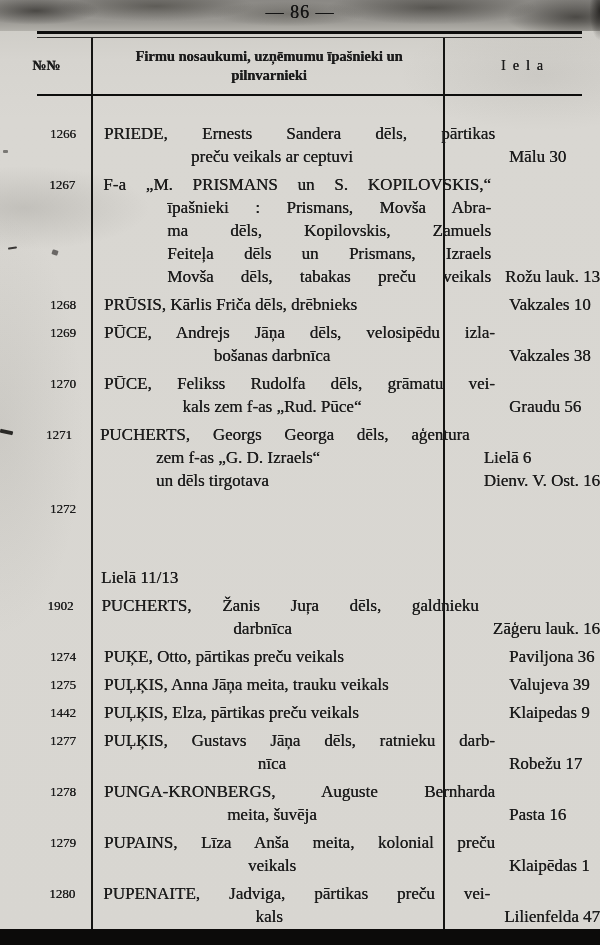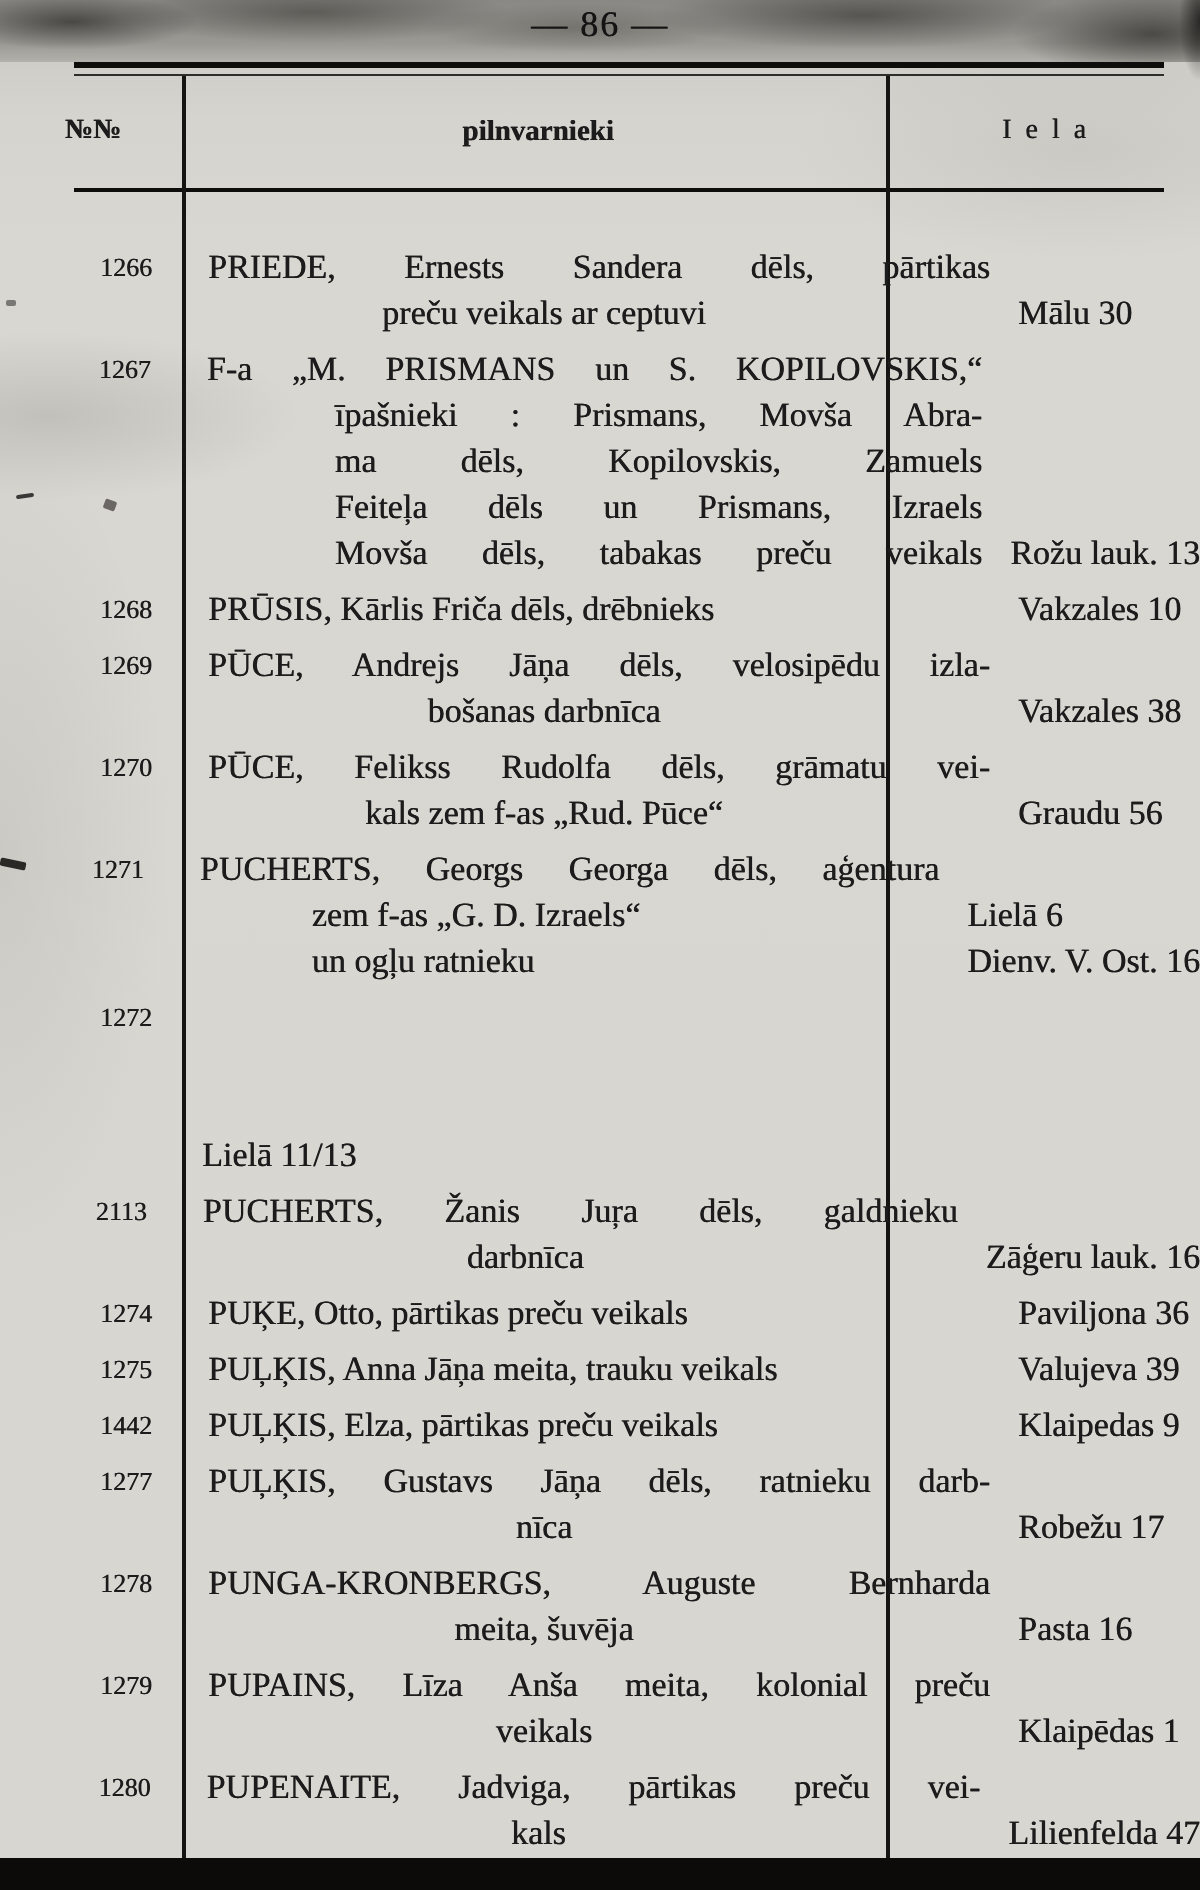--- a/index.html
+++ b/index.html
@@ -88,20 +88,21 @@
 <div class="bottom-bar"></div>
 <div class="edge-smudge-r"></div>
 <div class="margin-mark mk1"></div>
 <div class="margin-mark mk2"></div>
 <div class="margin-mark mk3"></div>
 <div class="margin-mark mk4"></div>
 
 <div class="thead">
   <div class="th-no ink">№№</div>
   <div class="th-firms ink">
+    <div>Firmu nosaukumi, uzņēmumu īpašnieki un</div>
     <div>pilnvarnieki</div>
   </div>
   <div class="th-street ink">Iela</div>
 </div>
 
 <div class="tbody">
     <div class="row">
       <div class="col-no ink">1266</div>
       <div class="col-name">
         <div class="ln ink j">PRIEDE, Ernests Sandera dēls, pārtikas</div>
@@ -158,39 +159,39 @@
       <div class="col-street">
         <div class="sln ink">&nbsp;</div>
         <div class="sln ink">Graudu 56</div>
       </div>
     </div>
     <div class="row">
       <div class="col-no ink">1271</div>
       <div class="col-name">
         <div class="ln ink j">PUCHERTS, Georgs Georga dēls, aģentura</div>
         <div class="ln ink il">zem f-as „G. D. Izraels“</div>
-        <div class="ln ink il">un ogļu ratnieku</div>
+        <div class="ln ink il">un dēls tirgotava</div>
       </div>
       <div class="col-street">
         <div class="sln ink">&nbsp;</div>
         <div class="sln ink">Lielā 6</div>
         <div class="sln ink">Dienv. V. Ost. 16</div>
       </div>
     </div>
     <div class="row">
       <div class="col-no ink">1272</div>
       <div class="col-street">
         <div class="sln ink">&nbsp;</div>
         <div class="sln ink">&nbsp;</div>
         <div class="sln ink">&nbsp;</div>
         <div class="sln ink">Lielā 11/13</div>
       </div>
     </div>
     <div class="row">
-      <div class="col-no ink">2113</div>
+      <div class="col-no ink">1902</div>
       <div class="col-name">
         <div class="ln ink j">PUCHERTS, Žanis Juŗa dēls, galdnieku</div>
         <div class="ln ink c">darbnīca</div>
       </div>
       <div class="col-street">
         <div class="sln ink">&nbsp;</div>
         <div class="sln ink">Zāģeru lauk. 16</div>
       </div>
     </div>
     <div class="row">

